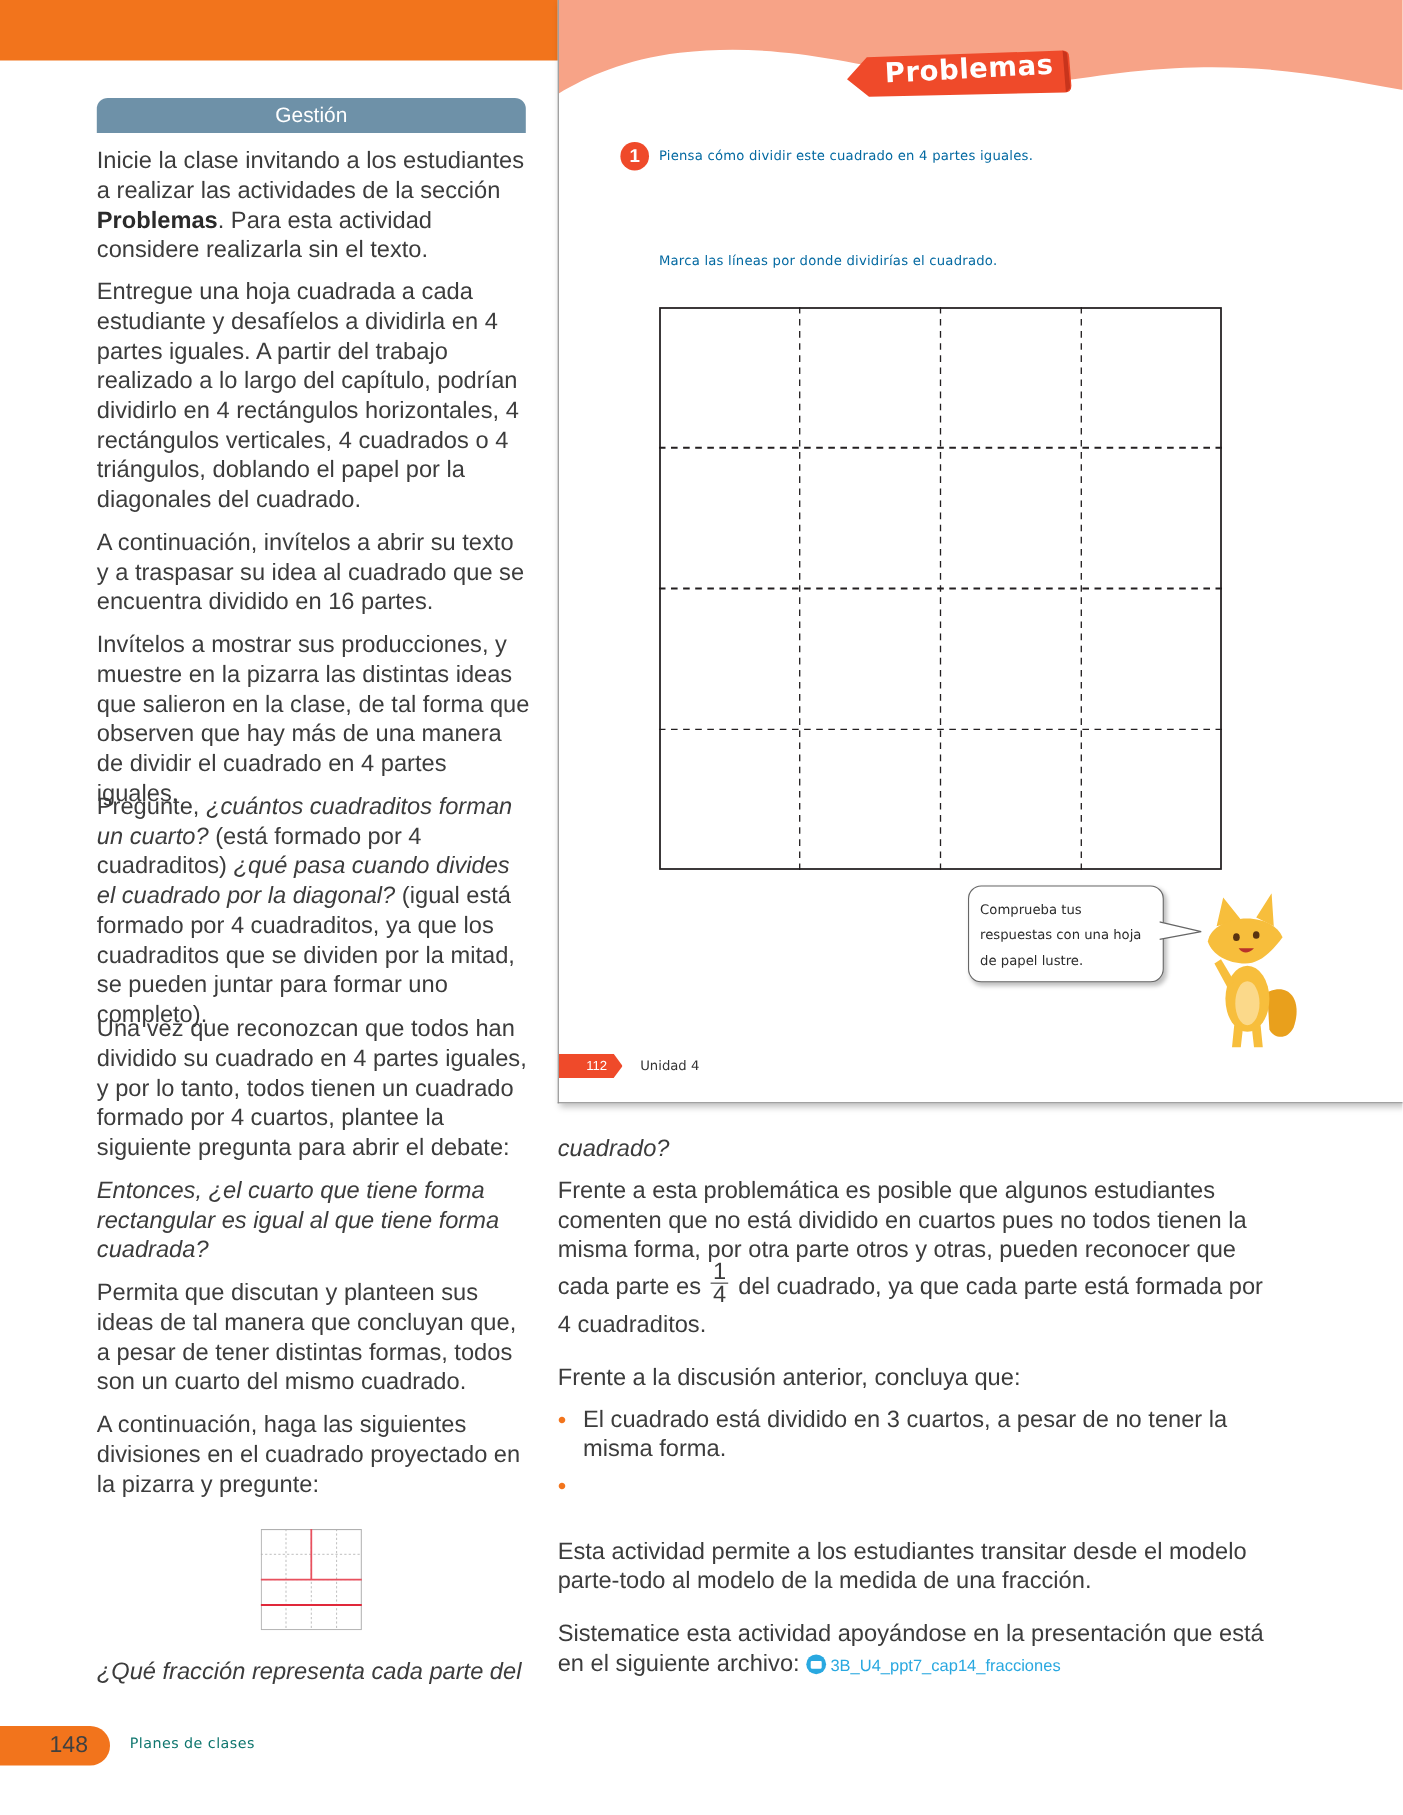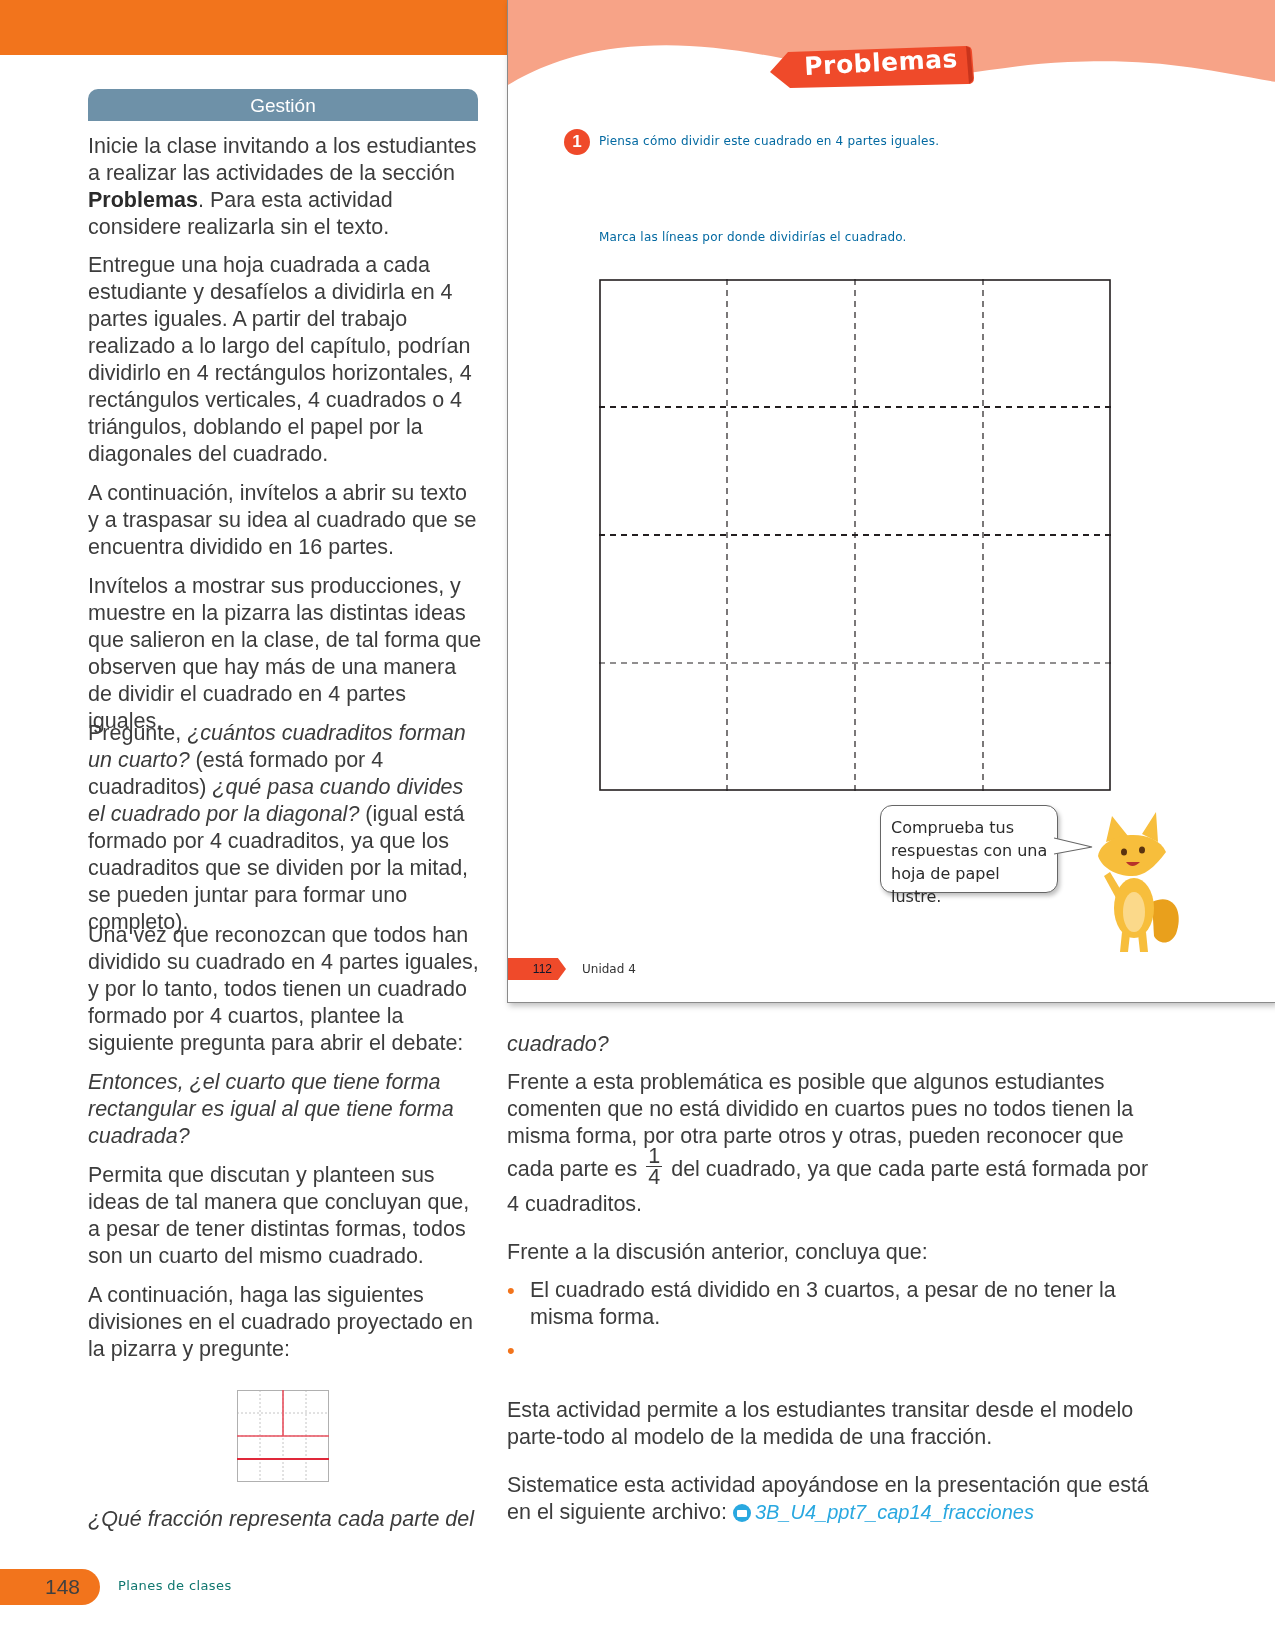--- a/index.html
+++ b/index.html
@@ -19,25 +19,25 @@
      font-family:"DejaVu Sans",sans-serif;}
   .kid{font-family:"DejaVu Sans",sans-serif;font-size:12px;color:#0369a1;letter-spacing:0.2px;}
   #num-badge{position:absolute;left:56px;top:129px;width:26px;height:26px;border-radius:50%;
      background:#ef4a2a;color:#fff;font-size:17px;font-weight:bold;text-align:center;line-height:26px;}
   #q1{position:absolute;left:91px;top:134px;}
   #q2{position:absolute;left:91px;top:170px;width:560px;line-height:22px;}
   #q3{position:absolute;left:91px;top:230px;}
   #grid{position:absolute;left:91px;top:279px;width:512px;height:512px;}
   #bubble{position:absolute;left:372px;top:805px;width:176px;height:86px;border:1.3px solid #666;
      border-radius:12px;background:#fff;box-shadow:2px 3px 4px rgba(0,0,0,0.25);}
-  #bubble-text{position:absolute;left:10px;top:10px;width:160px;font-size:16px;line-height:23px;
+  #bubble-text{position:absolute;left:10px;top:10px;width:160px;font-size:12px;line-height:23px;
      font-family:"DejaVu Sans",sans-serif;color:#2b2b2b;}
   #bubble-tail{position:absolute;left:546px;top:832px;width:40px;height:30px;}
   #fox{position:absolute;left:586px;top:812px;width:90px;height:144px;}
-  #pg112{position:absolute;left:0;top:958px;width:58px;height:22px;background:#ef4a2a;color:#0f172a;
+  #pg112{position:absolute;left:0;top:958px;width:58px;height:22px;background:#ef4a2a;color:#ffffff;
      font-size:12px;text-align:right;padding-right:0;clip-path:polygon(0 0,86% 0,100% 50%,86% 100%,0 100%);}
   #pg112 span{position:absolute;right:14px;top:4px;}
   #unidad{position:absolute;left:74px;top:962px;font-size:12px;color:#333;font-family:"DejaVu Sans",sans-serif;}
 
   
   #gestion-header{left:88px;top:89px;width:390px;height:32px;background:#6e91a8;
      border-radius:10px 10px 0 0;color:#fff;text-align:center;font-size:19px;line-height:33px;}
   .tp{position:absolute;font-size:21.5px;line-height:27px;color:#3c3c3c;font-weight:300;}
   .tp b{font-weight:bold;color:#2a2a2a;}
   .tp i{font-style:italic;}
@@ -46,21 +46,21 @@
   #footer-pill{left:0;top:1569px;width:100px;height:36px;background:#f2741c;border-radius:0 18px 18px 0;
      color:#404040;font-size:21px;line-height:36px;text-align:right;}
   #footer-pill span{margin-right:20px;}
   #footer-label{left:118px;top:1578px;font-size:13px;color:#0f766e;font-family:"DejaVu Sans",sans-serif;letter-spacing:0.4px;}
   .bullet-dot{color:#f2741c;font-size:22px;position:absolute;left:0;top:0;}
   .blist{position:absolute;}
   .blist .item{position:relative;padding-left:23px;}
   .frac{display:inline-block;vertical-align:middle;text-align:center;margin:0 3px;line-height:20px;position:relative;top:-4px;}
   .frac .num{display:block;border-bottom:1.2px solid #3c3c3c;padding:0 2px;}
   .frac .den{display:block;}
-  .link{color:#29a8e0;font-size:20px;font-style:italic;}
+  .link{color:#29a8e0;font-size:15px;}
   .folder{display:inline-block;width:18px;height:18px;border-radius:50%;background:#29a8e0;vertical-align:-3px;margin-right:4px;position:relative;}
   .folder:after{content:"";position:absolute;left:4px;top:6px;width:10px;height:7px;background:#fff;border-radius:1px;}
 </style>
 </head>
 <body>
 
 <div id="topbar" class="abs"></div>
 
 <div id="student-page" class="abs">
   <svg id="wave" viewBox="0 0 768 110" preserveAspectRatio="none">

